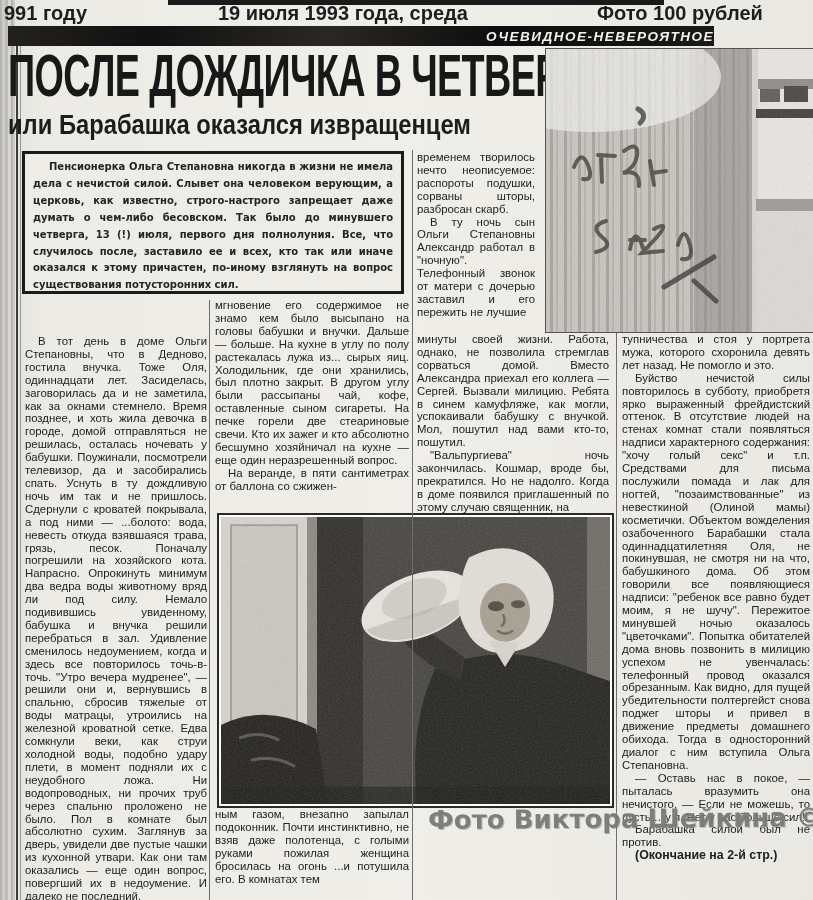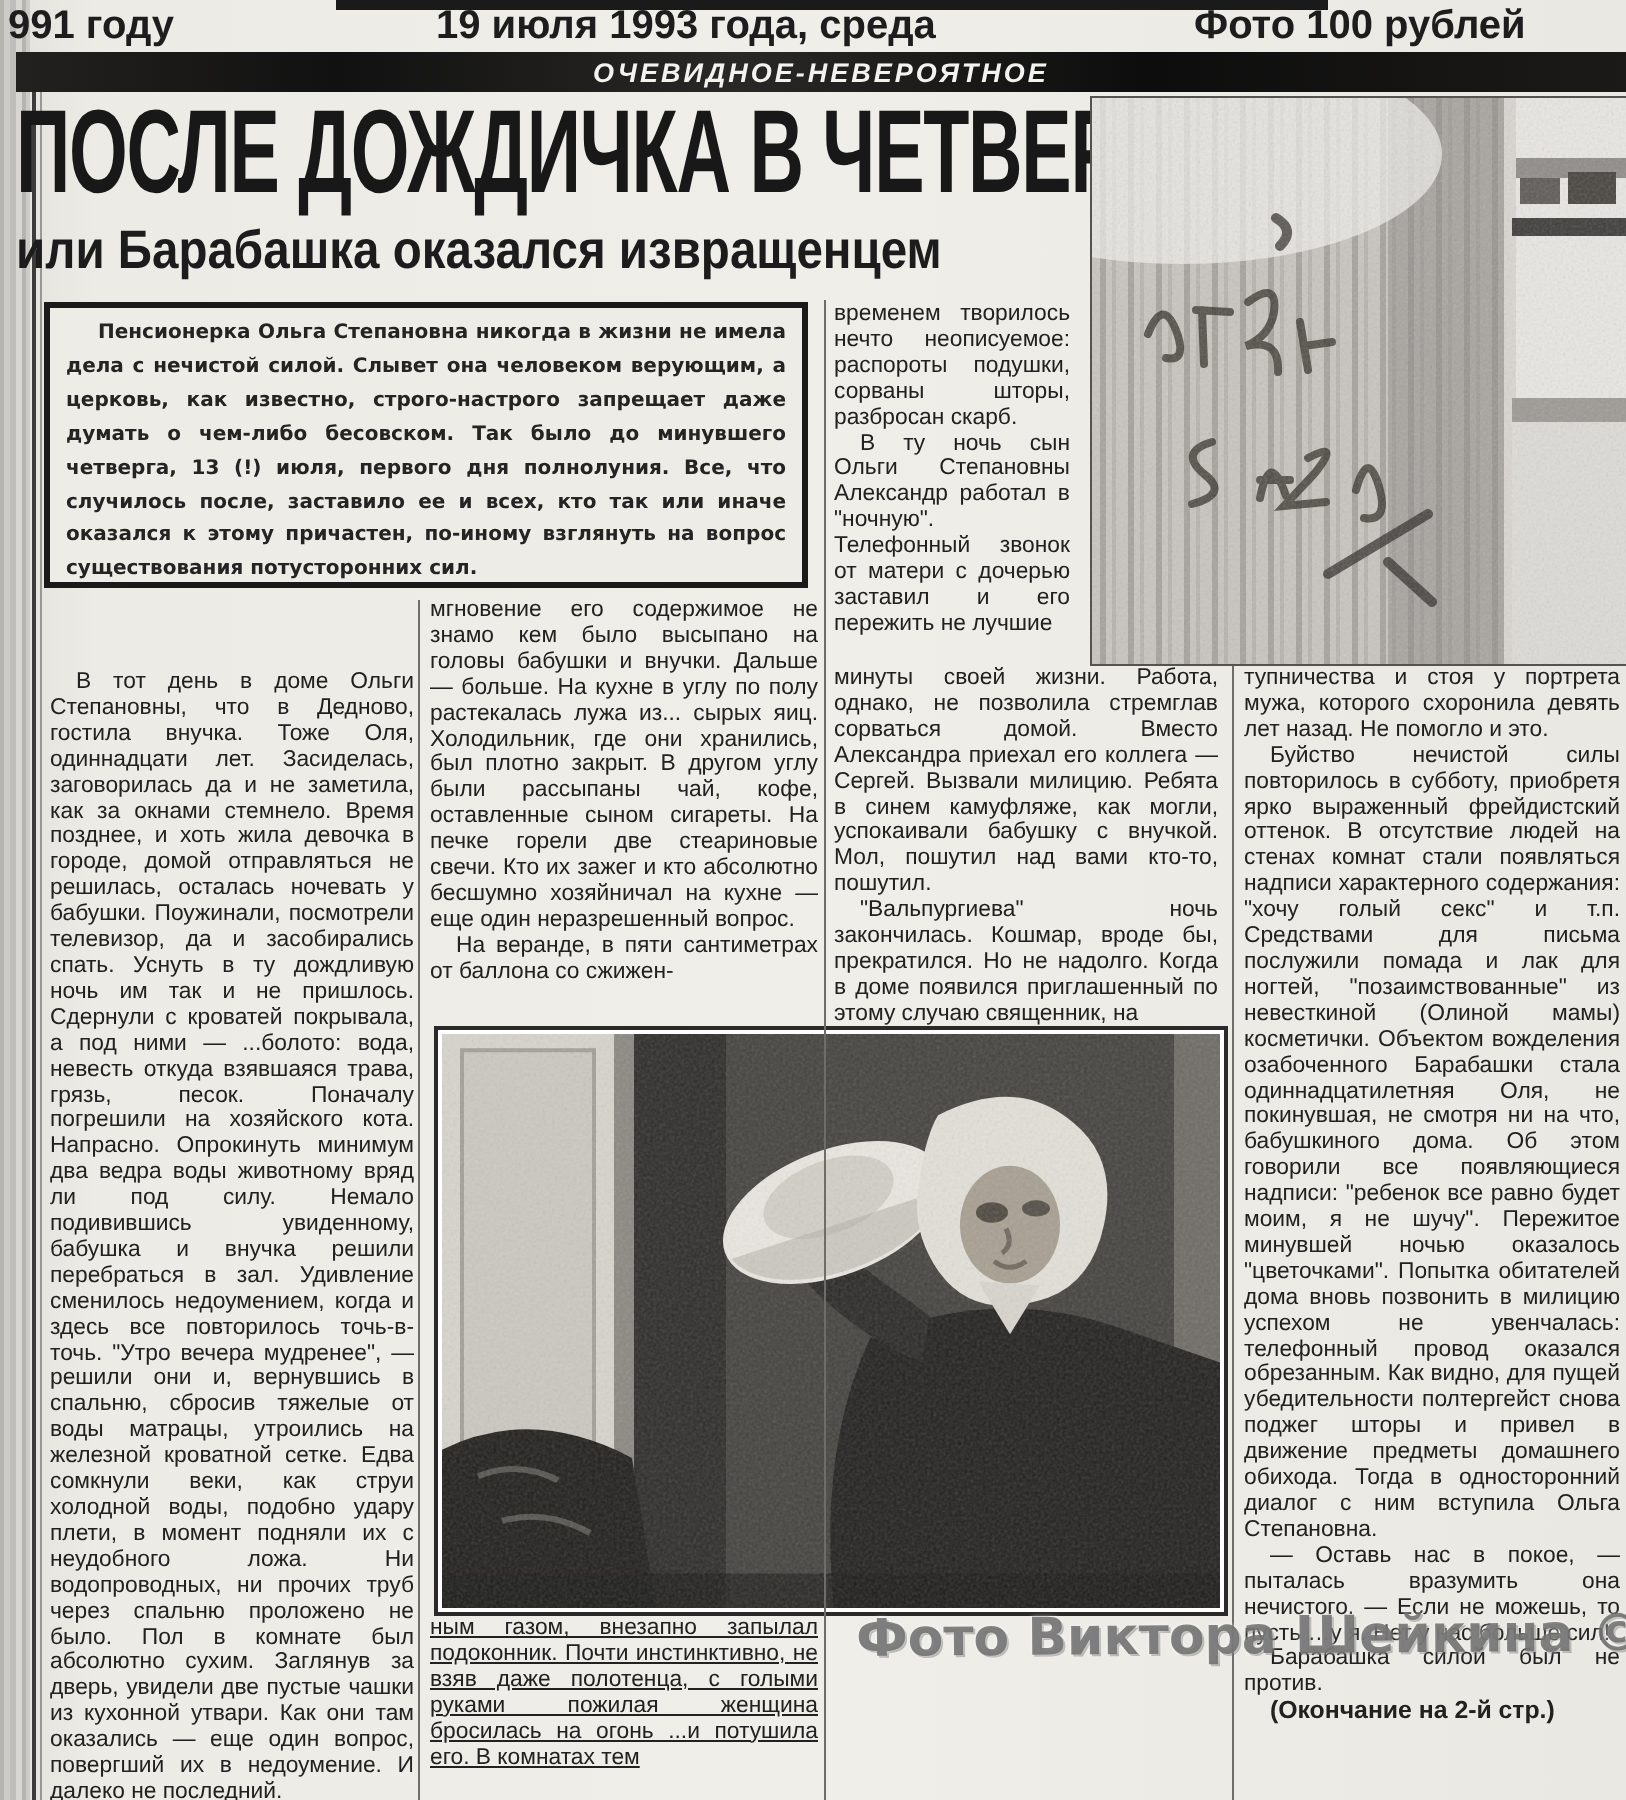--- a/index.html
+++ b/index.html
@@ -12,43 +12,43 @@
         opacity:.85;}
   .page-rule-left{position:absolute;left:16px;top:30px;width:2px;height:870px;background:#3c3c3a;}
   .page-rule-left2{position:absolute;left:20px;top:30px;width:1px;height:870px;background:#9a9894;}
   .top-fragment{position:absolute;left:168px;top:0;width:496px;height:5px;background:#1a1a1a;}
 
   .masthead{position:absolute;left:0;top:2px;width:813px;height:26px;font-weight:bold;font-size:20px;}
   .mh-left{position:absolute;left:4px;top:0;}
   .mh-center{position:absolute;left:218px;top:0;}
   .mh-right{position:absolute;left:597px;top:0;}
 
-  .banner{position:absolute;left:8px;top:26px;width:805px;height:20px;
+  .banner{position:absolute;left:8px;top:26px;width:706px;height:20px;
         background:linear-gradient(90deg,#23211f,#111 20%,#2a2826 45%,#0d0d0d 70%,#1c1a18);
-        display:flex;align-items:center;justify-content:center;}
+        display:flex;align-items:center;justify-content:flex-end;}
   .banner span{color:#f3f2ee;font-weight:bold;font-style:italic;font-size:13.5px;letter-spacing:1.5px;}
 
   .headline{position:absolute;left:8px;top:46px;white-space:nowrap;
         font-weight:bold;font-size:59px;line-height:60px;color:#181818;
         transform:scaleX(.64);transform-origin:left top;letter-spacing:-1px;}
   .subheadline{position:absolute;left:8px;top:110px;white-space:nowrap;
         font-weight:bold;font-size:27px;color:#1c1c1c;
         transform:scaleX(.88);transform-origin:left top;}
 
   .leadbox{position:absolute;left:22px;top:151px;width:360px;height:127px;
         border:3px solid #1a1a1a;background:#eeece6;padding:5px 8px;}
   .leadbox p{margin:0;font-family:"DejaVu Sans",sans-serif;font-weight:bold;
         font-size:10px;line-height:16.9px;text-align:justify;text-indent:16px;color:#242424;}
 
   .col{position:absolute;text-align:justify;font-size:11.4px;line-height:12.9px;color:#212121;}
   .col p{margin:0;text-indent:13px;}
   .col p.noindent{text-indent:0;}
   .col1{left:25px;top:299px;width:182px;height:601px;margin-top:36px;}
   .col2top{left:215px;top:299px;width:194px;height:213px;}
-  .col2bot{left:215px;top:808px;width:194px;height:92px;text-decoration:underline;}
+  .col2bot{left:215px;top:808px;width:194px;height:92px;}
   .col3narrow{left:417px;top:151px;width:118px;height:181px;}
   .col3mid{left:417px;top:333px;width:192px;height:178px;}
   .col3bot{left:417px;top:799px;width:192px;height:101px;}
   .col4{left:622px;top:333px;width:188px;height:567px;}
   .continuation{font-weight:bold;font-size:12.4px;margin-top:7px;text-indent:0;}
 
   .vrule{position:absolute;width:1px;background:#6f6d6a;}
   .vrule1{left:209px;top:300px;height:600px;}
   .vrule2{left:412px;top:150px;height:750px;}
   .vrule3{left:616px;top:333px;height:567px;}

